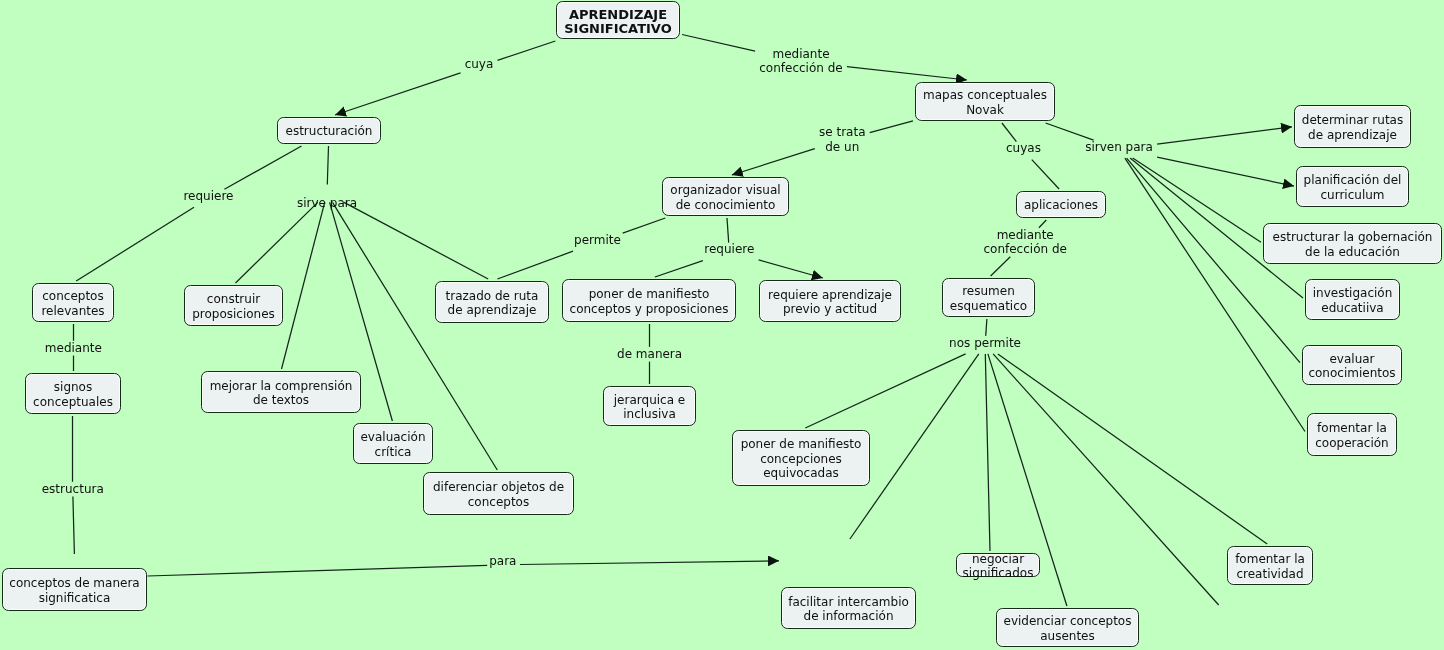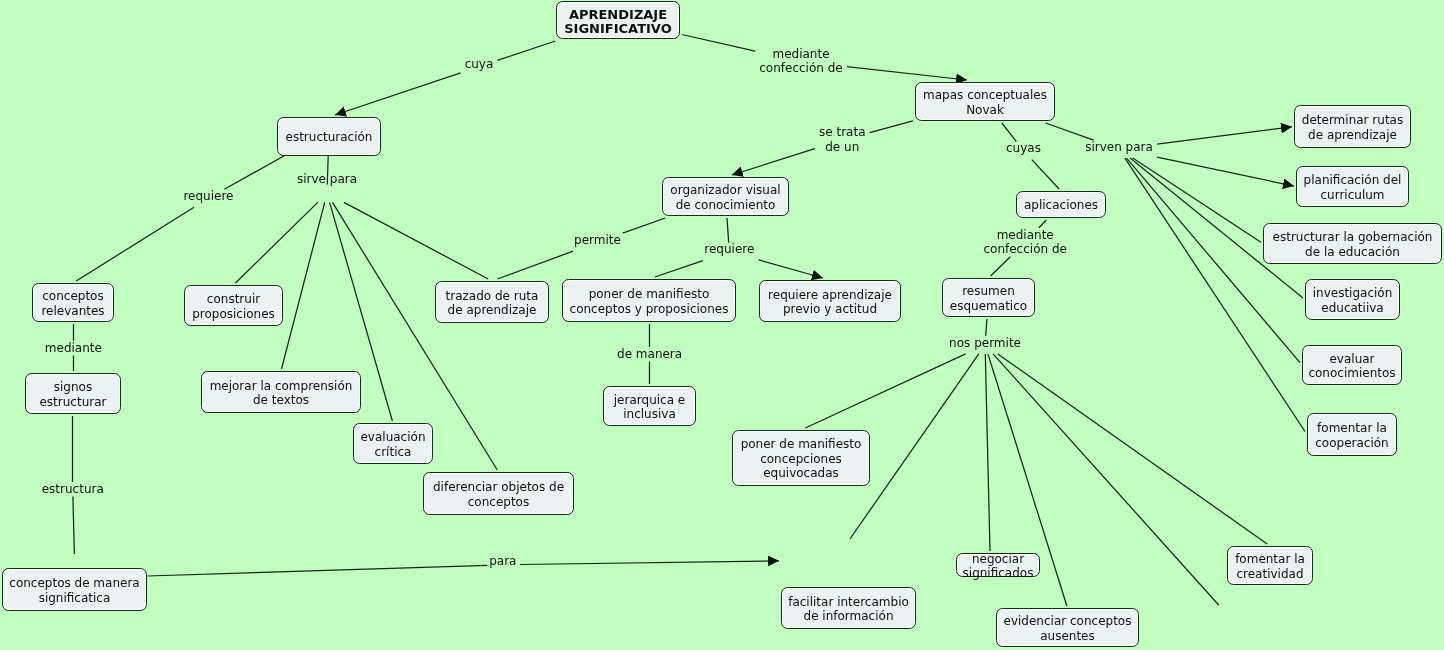--- a/index.html
+++ b/index.html
@@ -83,21 +83,21 @@
     </div>
 <div class="linklabel" style="left:1023.45px;top:148.3px;">
       <span class="ln">cuyas</span>
     </div>
 <div class="linklabel" style="left:1119.0px;top:146.8px;">
       <span class="ln">sirven para</span>
     </div>
 <div class="linklabel" style="left:208.45px;top:196.1px;">
       <span class="ln">requiere</span>
     </div>
-<div class="linklabel" style="left:327.0px;top:179px;">
+<div class="linklabel" style="left:327.0px;top:203px;">
       <span class="ln">sirve para</span>
     </div>
 <div class="linklabel" style="left:597.5px;top:240.0px;">
       <span class="ln">permite</span>
     </div>
 <div class="linklabel" style="left:729.35px;top:249.4px;">
       <span class="ln">requiere</span>
     </div>
 <div class="linklabel" style="left:1025.2px;top:241.7px;">
       <span class="ln">mediante</span>
@@ -117,21 +117,21 @@
     </div>
 <div class="linklabel" style="left:502.8px;top:561.25px;">
       <span class="ln">para</span>
     </div>
 <div class="node root" style="left:556px;top:1px;width:124px;height:38px;">
       <div class="nt">
         <span class="ln">APRENDIZAJE</span>
         <span class="ln">SIGNIFICATIVO</span>
       </div>
     </div>
-<div class="node" style="left:277px;top:117px;width:104px;height:39px;">
+<div class="node" style="left:277px;top:117px;width:104px;height:27px;">
       <div class="nt">
         <span class="ln">estructuración</span>
       </div>
     </div>
 <div class="node" style="left:915px;top:82px;width:140px;height:39px;">
       <div class="nt">
         <span class="ln">mapas conceptuales</span>
         <span class="ln">Novak</span>
       </div>
     </div>
@@ -184,21 +184,21 @@
     </div>
 <div class="node" style="left:32px;top:283px;width:82px;height:39px;">
       <div class="nt">
         <span class="ln">conceptos</span>
         <span class="ln">relevantes</span>
       </div>
     </div>
 <div class="node" style="left:25px;top:373px;width:96px;height:41px;">
       <div class="nt">
         <span class="ln">signos</span>
-        <span class="ln">estructurar</span>
+        <span class="ln">conceptuales</span>
       </div>
     </div>
 <div class="node" style="left:2px;top:556px;width:145px;height:43px;margin-top:12px;">
       <div class="nt">
         <span class="ln">conceptos de manera</span>
         <span class="ln">significatica</span>
       </div>
     </div>
 <div class="node" style="left:184px;top:285px;width:99px;height:41px;">
       <div class="nt">

